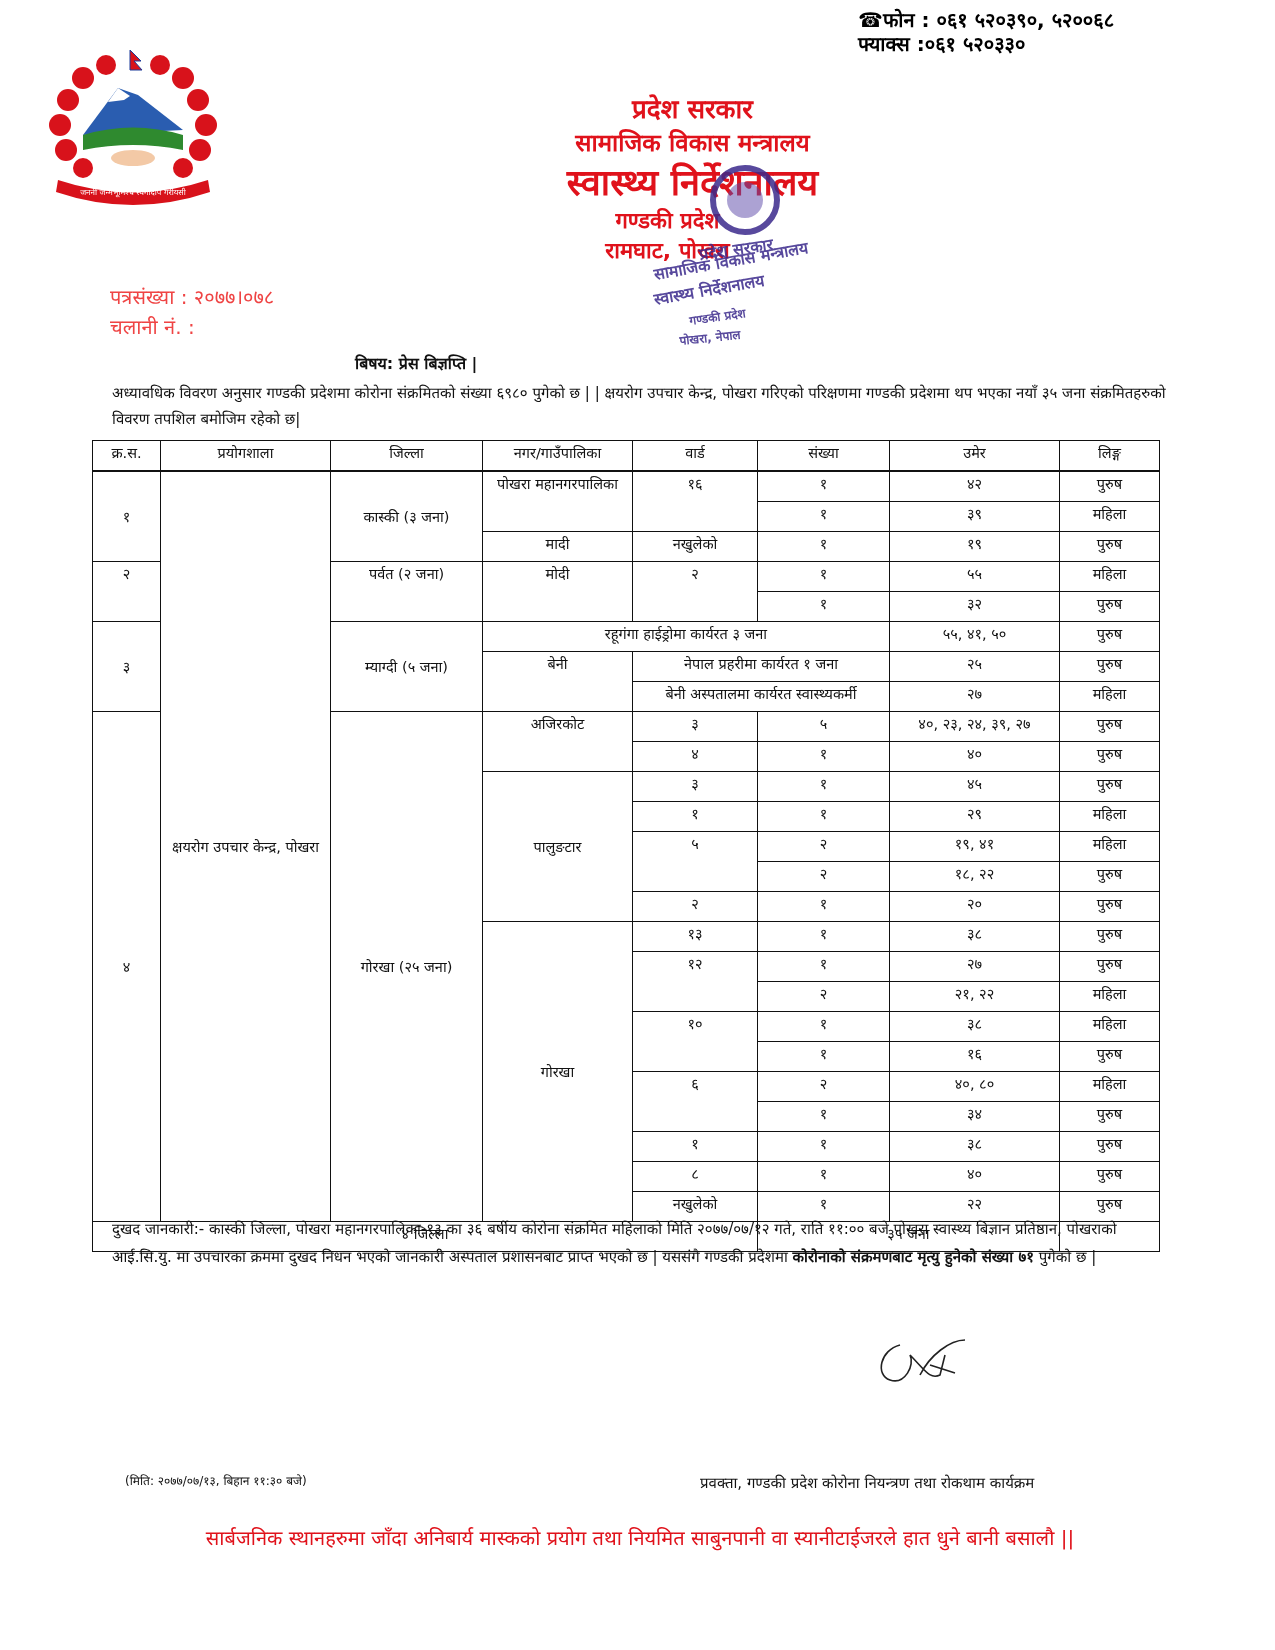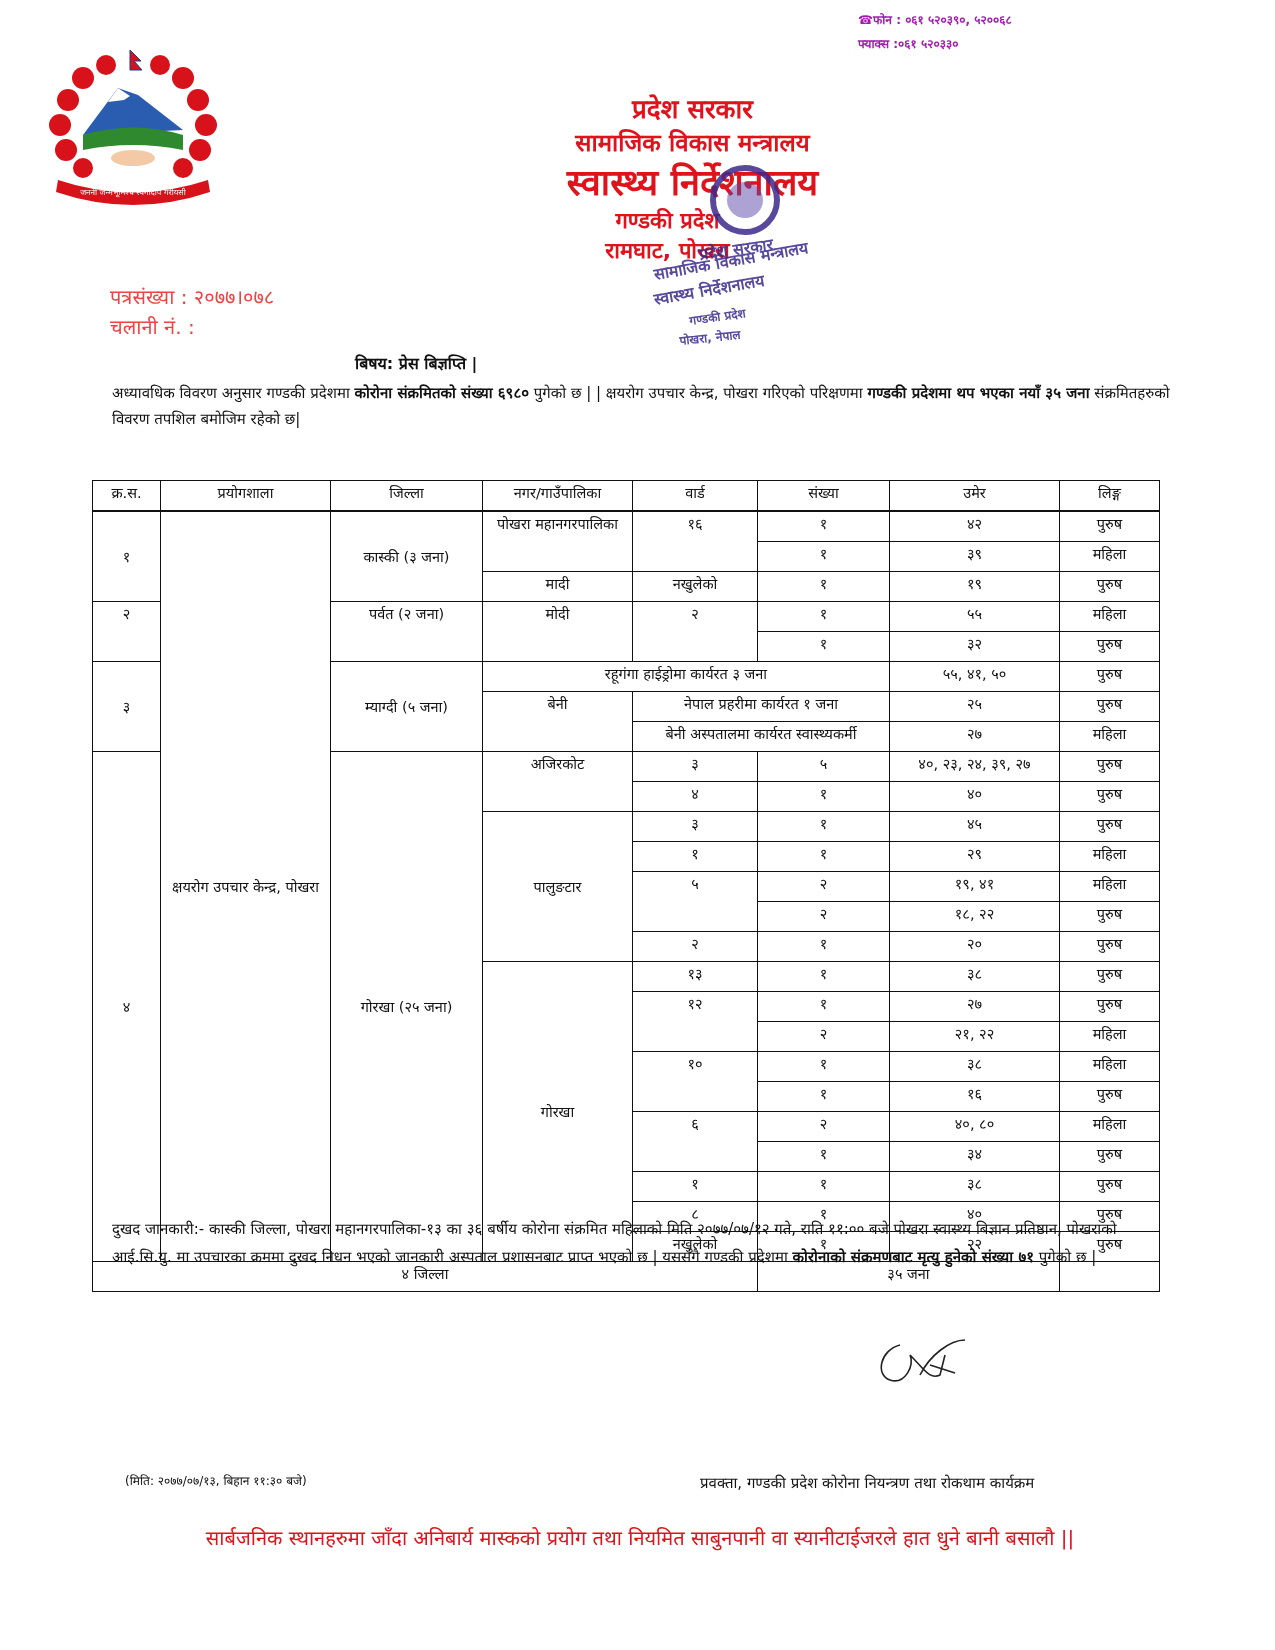--- a/index.html
+++ b/index.html
@@ -1,32 +1,32 @@
 <!DOCTYPE html>
 <html><head>
 <meta charset="utf-8">
 <style>
   html, body { margin: 0; padding: 0; background: #ffffff; }
   body { width: 1275px; height: 1650px; position: relative; overflow: hidden;
          font-family: "DejaVu Sans", "Liberation Sans", sans-serif; color: #111; }
   .abs { position: absolute; }
-  #contact { left: 858px; top: 8px; font-size: 12px; font-weight: bold; line-height: 24px; color: #a21caf; }
+  #contact { left: 858px; top: 8px; font-size: 20px; font-weight: bold; line-height: 24px; color: #000000; }
   #emblem { left: 38px; top: 40px; width: 190px; height: 170px; }
   #header { left: 0; width: 1275px; top: 92px; text-align: center; color: #e0121b; font-weight: bold; }
   #header .h1 { font-size: 26px; line-height: 34px; margin-left: 110px; }
   #header .h2 { font-size: 24px; line-height: 34px; margin-left: 110px; }
   #header .h3 { font-size: 36px; line-height: 46px; margin-left: 110px; }
   #header .h4 { font-size: 22px; line-height: 30px; margin-left: 60px; }
   #stamp { left: 615px; top: 160px; width: 230px; height: 200px; opacity: 0.85; }
   #refno { left: 110px; top: 282px; font-size: 20px; line-height: 30px; color: #ef4444; }
   #subject { left: 355px; top: 352px; font-size: 16px; font-weight: bold; }
   #intro { left: 112px; top: 380px; width: 1060px; font-size: 15px; line-height: 26px; }
-  #intro b { font-weight: bold; }
+  #intro b { font-weight: normal; }
   table#cases { position: absolute; left: 92px; top: 440px; width: 1067px; border-collapse: collapse;
-                font-size: 14.5px; table-layout: fixed; margin-top: 40px; }
+                font-size: 14.5px; table-layout: fixed; }
   #cases td, #cases th { border: 1.5px solid #111; text-align: center; vertical-align: top;
                          height: 27px; padding: 1px 2px; font-weight: normal; line-height: 22px; }
   #cases th { border-bottom: 2.5px solid #111; }
   #cases td.mid { vertical-align: middle; }
   #cases td.lab { vertical-align: middle; }
   #notes { left: 112px; top: 1215px; width: 1060px; font-size: 15px; line-height: 28px; }
   #notes .ct { font-family: "Liberation Serif", serif; font-size: 19px; }
   #sign { left: 870px; top: 1335px; width: 100px; height: 60px; }
   #signblock { left: 720px; top: 1380px; width: 380px; text-align: center; font-size: 15px; line-height: 28px; }
   #date { left: 125px; top: 1472px; font-size: 12px; }

